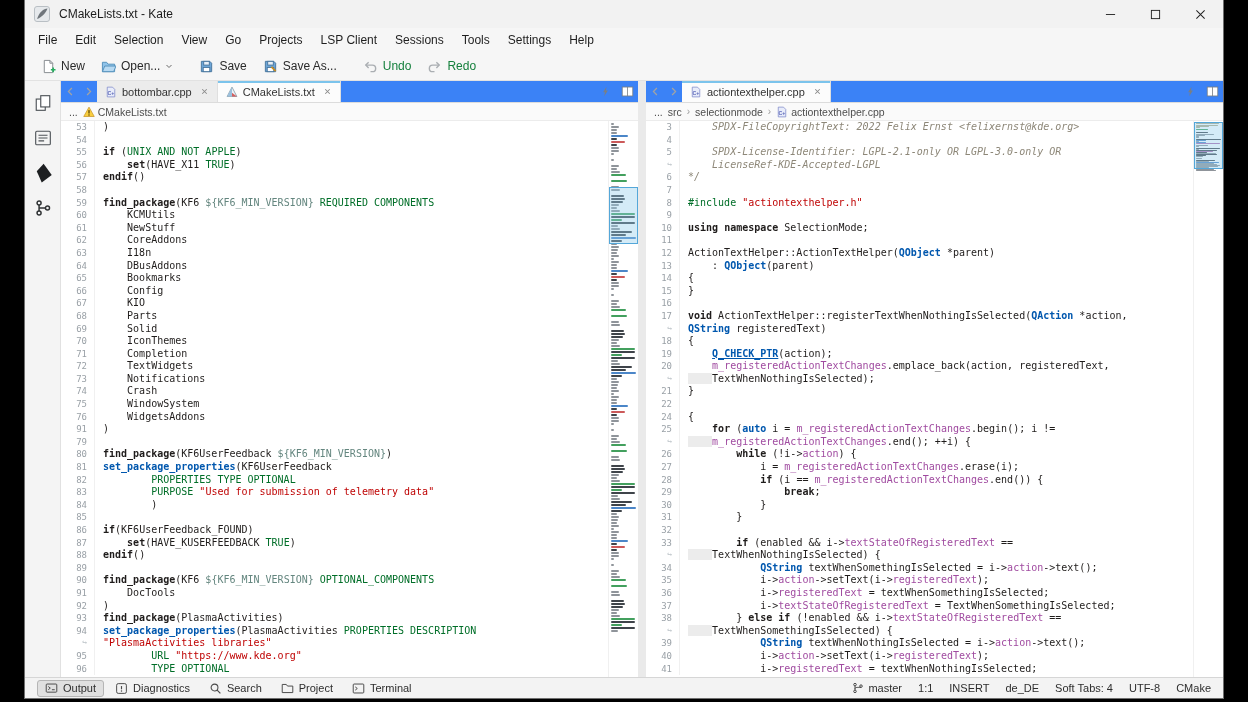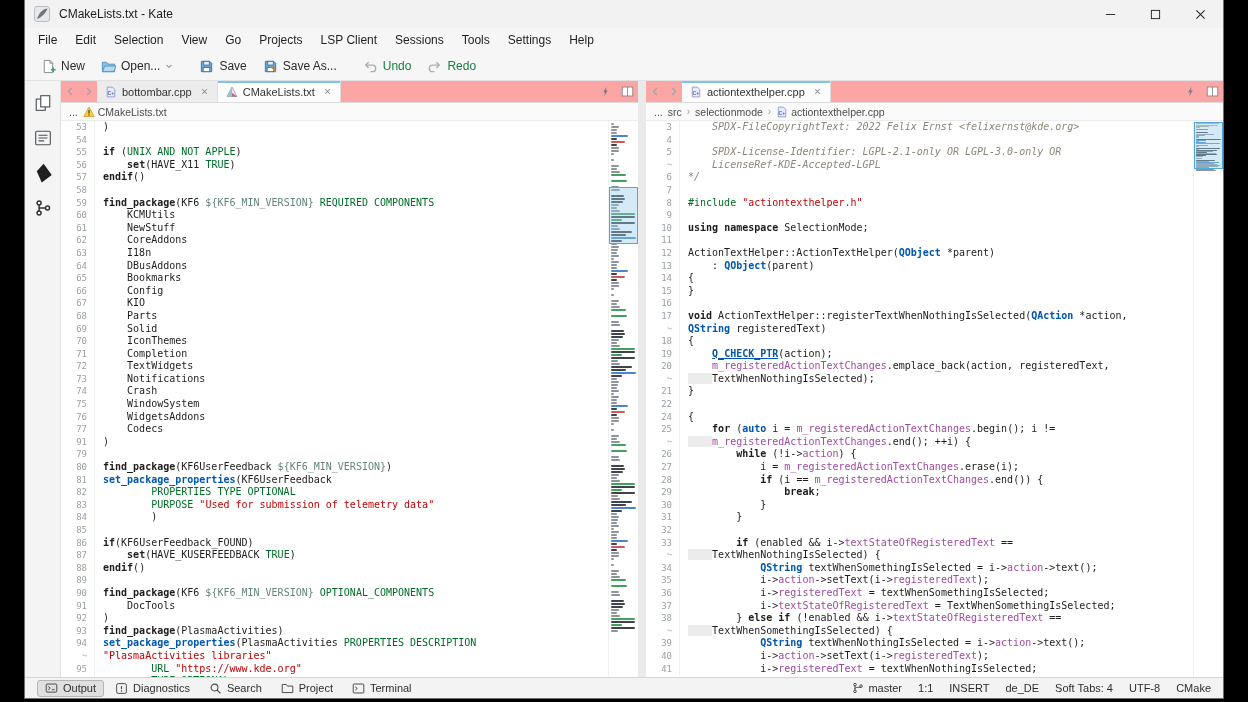--- a/index.html
+++ b/index.html
@@ -19,21 +19,21 @@
   .tb-btn{display:flex;align-items:center;gap:5px;padding:4px 8px;border-radius:3px}
   .tb-btn.disabled .tb-label{color:#15803d}
   .tb-sep{width:10px}
   
   .main{flex:1;display:flex;min-height:0;background:#eaeaea}
   .dock{width:36px;background:#f4f4f4;border-right:1px solid #e1e1e1;display:flex;flex-direction:column;align-items:center;padding-top:9px;gap:9px;flex:0 0 auto}
   .dock-btn{width:26px;height:26px;display:flex;align-items:center;justify-content:center}
   .divider{width:8px;background:#eaeaea;flex:0 0 auto}
   .pane{flex:1;display:flex;flex-direction:column;min-width:0;background:#fff}
   
-  .tabbar{height:22px;background:#fca5a5;display:flex;align-items:stretch;border-bottom:1px solid #dcdcdc;flex:0 0 auto}
+  .tabbar{height:22px;background:#3b82f6;display:flex;align-items:stretch;border-bottom:1px solid #dcdcdc;flex:0 0 auto}
   .nav-btn{width:18px;display:flex;align-items:center;justify-content:center}
   .tab{display:flex;align-items:center;gap:5px;padding:0 8px;font-size:11px;color:#333;border-right:1px solid #dfdfdf;background:#ececec;white-space:nowrap}
   .tab.active{background:#fcfcfc;box-shadow:inset 0 2px 0 0 #7cc4ec}
   .tab .close{display:inline-flex;margin-left:3px}
   .tab-spacer{flex:1}
   .tabbar-action{width:22px;display:flex;align-items:center;justify-content:center}
   
   .breadcrumb{height:18px;background:#fafafa;border-bottom:1px solid #ececec;display:flex;align-items:center;font-size:10.5px;color:#4e4e4e;padding-left:8px;gap:5px;flex:0 0 auto;white-space:nowrap}
   .bc-item{display:inline-flex;align-items:center;gap:3px}
   .bc-sep{color:#9d9d9d;font-size:10px}
@@ -318,21 +318,20 @@
               <div class="code-row"><span class="ln">67</span><span class="code-text"><span class="st-p">    KIO</span></span></div>
               <div class="code-row"><span class="ln">68</span><span class="code-text"><span class="st-p">    Parts</span></span></div>
               <div class="code-row"><span class="ln">69</span><span class="code-text"><span class="st-p">    Solid</span></span></div>
               <div class="code-row"><span class="ln">70</span><span class="code-text"><span class="st-p">    IconThemes</span></span></div>
               <div class="code-row"><span class="ln">71</span><span class="code-text"><span class="st-p">    Completion</span></span></div>
               <div class="code-row"><span class="ln">72</span><span class="code-text"><span class="st-p">    TextWidgets</span></span></div>
               <div class="code-row"><span class="ln">73</span><span class="code-text"><span class="st-p">    Notifications</span></span></div>
               <div class="code-row"><span class="ln">74</span><span class="code-text"><span class="st-p">    Crash</span></span></div>
               <div class="code-row"><span class="ln">75</span><span class="code-text"><span class="st-p">    WindowSystem</span></span></div>
               <div class="code-row"><span class="ln">76</span><span class="code-text"><span class="st-p">    WidgetsAddons</span></span></div>
-              <div class="code-row"><span class="ln">77</span><span class="code-text"><span class="st-p">    Codecs</span></span></div>
               <div class="code-row"><span class="ln">91</span><span class="code-text"><span class="st-p">)</span></span></div>
               <div class="code-row"><span class="ln">79</span><span class="code-text"></span></div>
               <div class="code-row"><span class="ln">80</span><span class="code-text"><span class="st-k">find_package</span><span class="st-p">(KF6UserFeedback </span><span class="st-v">${KF6_MIN_VERSION}</span><span class="st-p">)</span></span></div>
               <div class="code-row"><span class="ln">81</span><span class="code-text"><span class="st-b">set_package_properties</span><span class="st-p">(KF6UserFeedback</span></span></div>
               <div class="code-row"><span class="ln">82</span><span class="code-text"><span class="st-p">        </span><span class="st-g">PROPERTIES TYPE OPTIONAL</span></span></div>
               <div class="code-row"><span class="ln">83</span><span class="code-text"><span class="st-p">        </span><span class="st-g">PURPOSE</span><span class="st-p"> </span><span class="st-s">"Used for submission of telemetry data"</span></span></div>
               <div class="code-row"><span class="ln">84</span><span class="code-text"><span class="st-p">        )</span></span></div>
               <div class="code-row"><span class="ln">85</span><span class="code-text"></span></div>
               <div class="code-row"><span class="ln">86</span><span class="code-text"><span class="st-k">if</span><span class="st-p">(KF6UserFeedback_FOUND)</span></span></div>
               <div class="code-row"><span class="ln">87</span><span class="code-text"><span class="st-p">    </span><span class="st-k">set</span><span class="st-p">(HAVE_KUSERFEEDBACK </span><span class="st-g">TRUE</span><span class="st-p">)</span></span></div>

